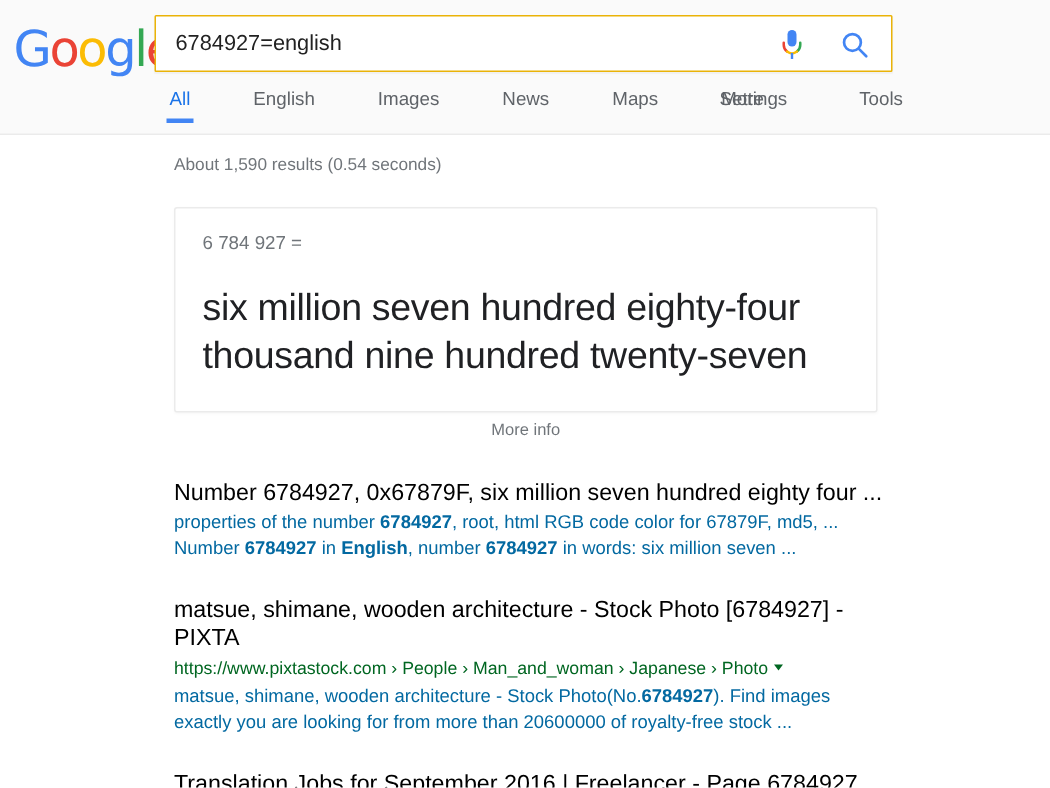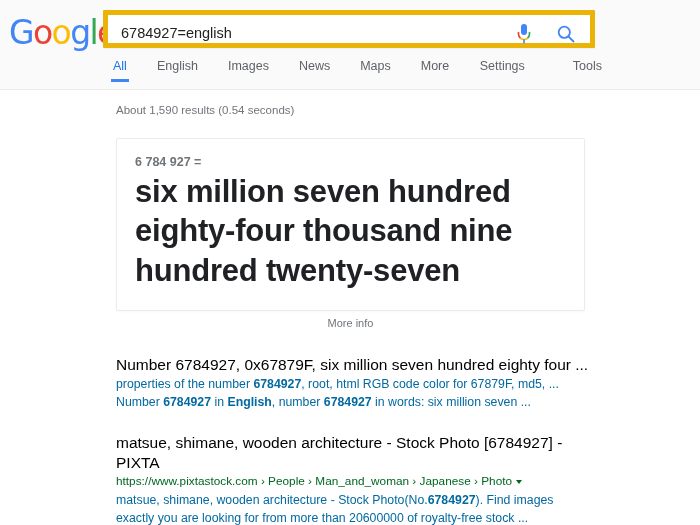--- a/index.html
+++ b/index.html
@@ -41,21 +41,21 @@
   .l-y { color: #fbbc05; }
   .l-g { color: #34a853; }
 
   .searchbar {
     position: absolute;
     left: 103px;
     top: 10px;
     width: 492px;
     height: 38px;
     background: #ffffff;
-    border: 5px solid #eab308;
+    border: 1px solid #eab308;
     border-radius: 1px;
     box-sizing: border-box;
     box-shadow: 0 1px 1px rgba(0,0,0,0.04);
   }
   .search-input {
     position: absolute;
     left: 13px;
     top: 0;
     height: 36px;
     line-height: 36px;
@@ -93,21 +93,21 @@
     right: 0;
     top: 60px;
     height: 30px;
     font-size: 12.5px;
   }
   .nav-left {
     position: absolute;
     left: 113px;
     top: 0;
     display: flex;
-    gap: 6px;
+    gap: 18px;
   }
   .nav-item {
     color: #5f6368;
     padding: 0 12px 9px 12px;
     cursor: pointer;
     line-height: 1;
     white-space: nowrap;
     position: relative;
   }
   .nav-item:first-child { padding-left: 0; }
@@ -153,28 +153,27 @@
     border: 1px solid #ebebeb;
     border-radius: 2px;
     background: #fff;
     padding: 16px 18px 20px 18px;
     box-sizing: border-box;
     box-shadow: 0 1px 2px rgba(0,0,0,0.03);
   }
   .answer-expr {
     color: #70757a;
     font-size: 12.5px;
-    margin-bottom: 3px;
-    font-weight: bold;
+    margin-bottom: 21px;
   }
   .answer-value {
     color: #202124;
-    font-size: 31px;
+    font-size: 25px;
     line-height: 1.27;
-    font-weight: bold;
+    font-weight: normal;
     letter-spacing: -0.2px;
   }
   .more-info {
     text-align: center;
     color: #70757a;
     font-size: 11px;
     margin-top: 6px;
     cursor: pointer;
   }
 

